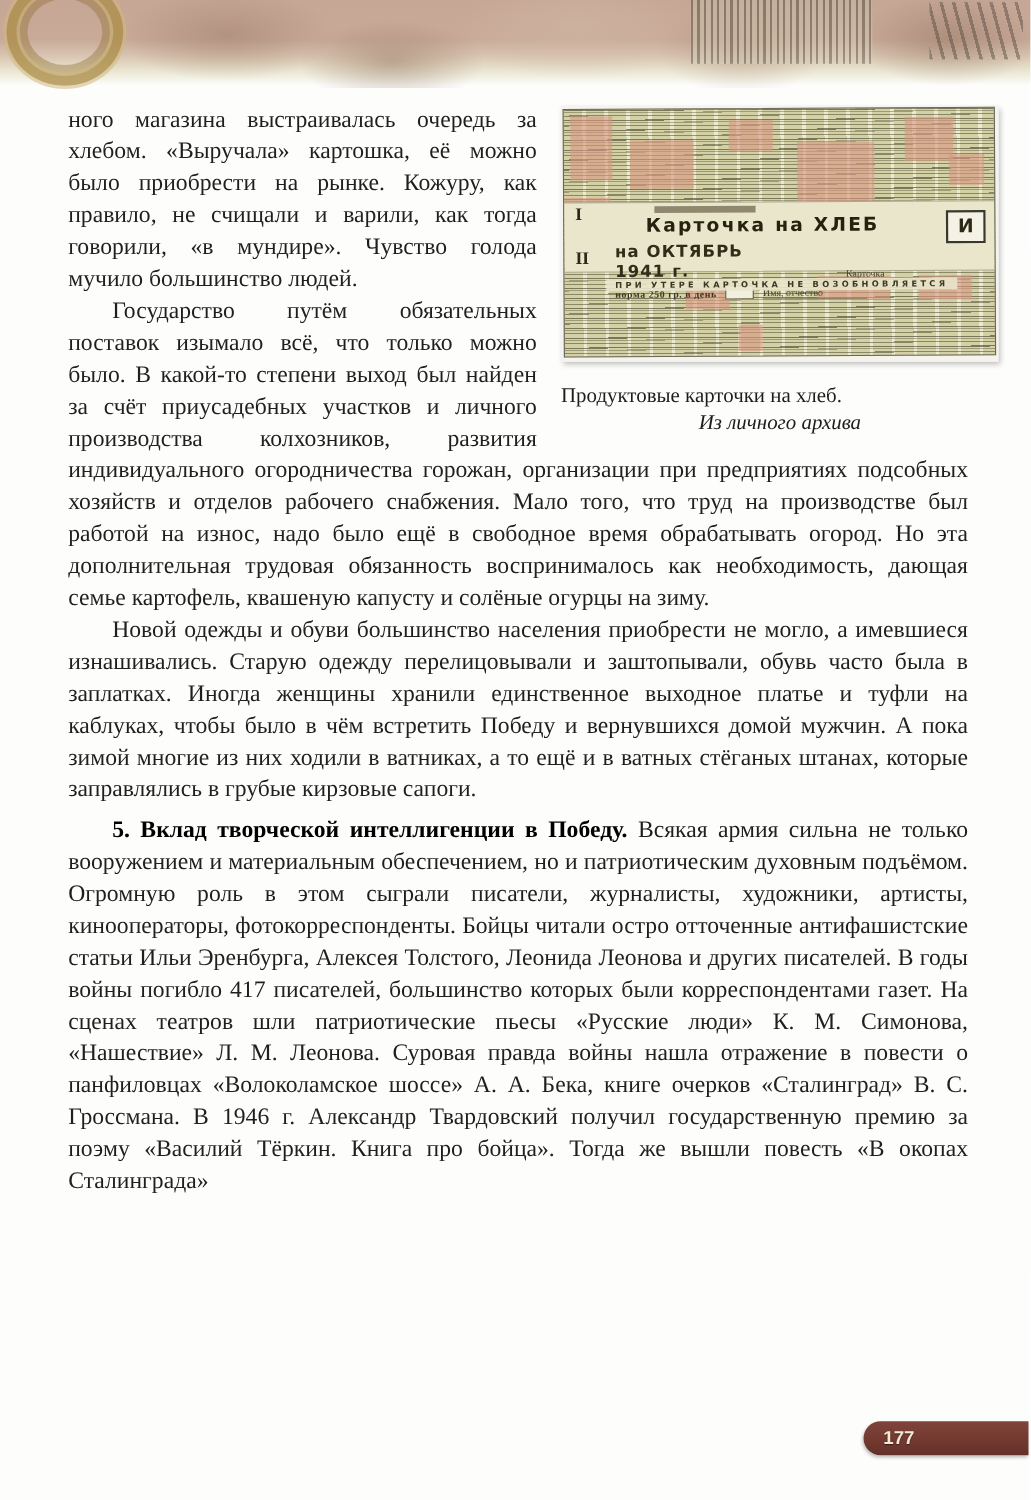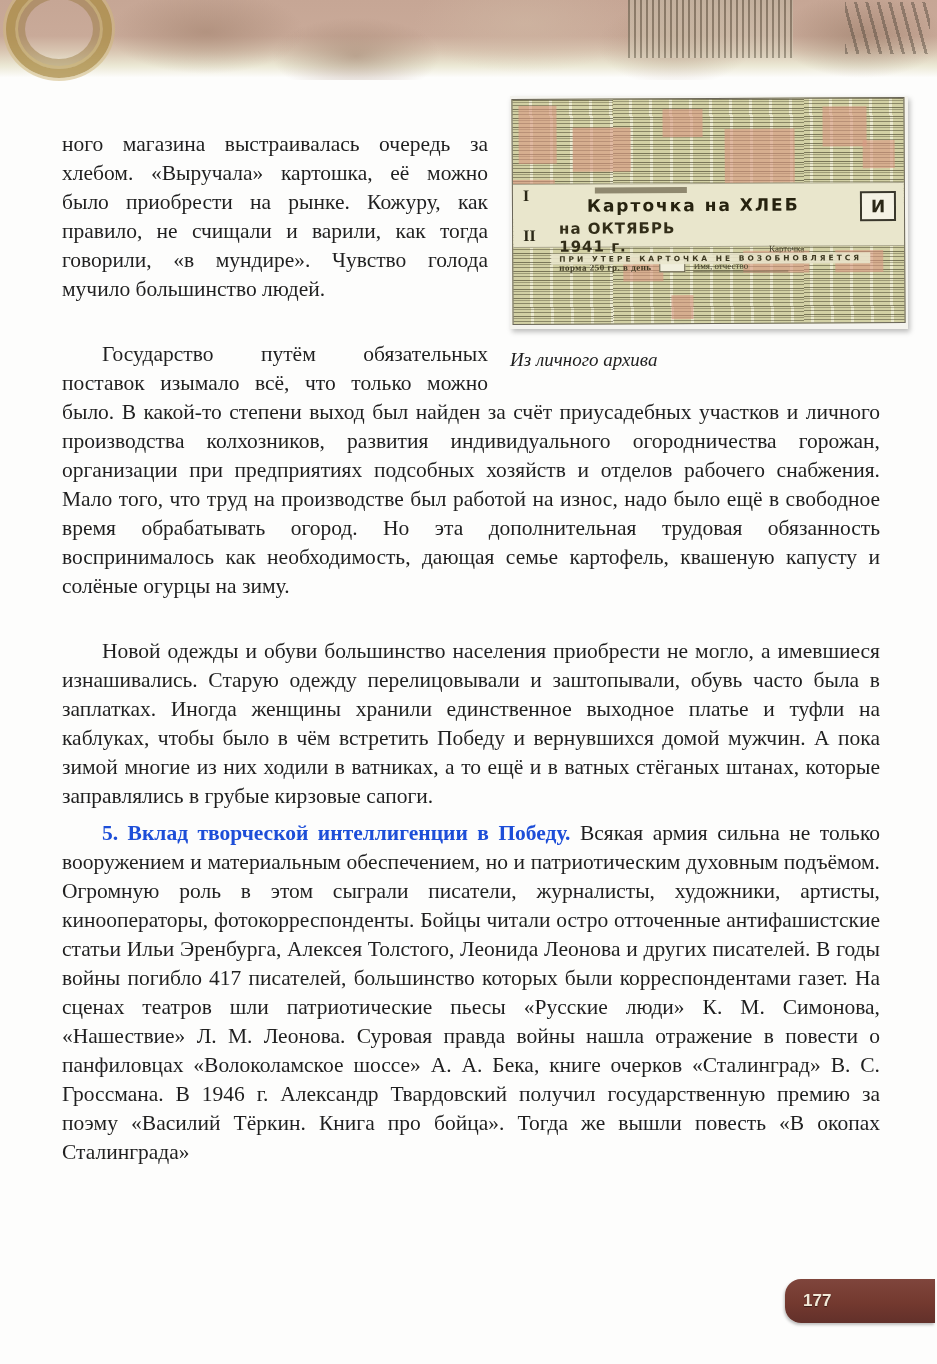--- a/index.html
+++ b/index.html
@@ -32,25 +32,25 @@
   .medallion {
     position:absolute; left:6px; top:-20px; width:106px; height:98px; border-radius:50%;
     border:9px solid rgba(173,142,74,0.80);
     box-shadow: inset 0 0 0 3px rgba(208,184,126,0.65), inset 0 0 0 10px rgba(148,118,58,0.45),
                 0 0 0 3px rgba(208,184,126,0.55);
   }
 
   
   .content { padding:14px 57px 0 62px; }
   .para {
-    font-size:21.5px; line-height:29px; text-align:justify; color:#1f1f1f;margin-top:36px;
+    font-size:21.5px; line-height:29px; text-align:justify; color:#1f1f1f;
   }
   .indent { text-indent:40px; }
   .section-para { margin-top:8px; }
-  .section-heading { font-weight:bold; color:#1d4ed8; }
+  .section-heading { font-weight:bold; color:#000000; }
 
   
   figure.ration-figure { float:right; width:398px; margin:2px -28px 8px 22px; }
   .photo {
     background:#f4f3ee; padding:2px 3px 5px 2px;
     box-shadow: 2px 3px 5px rgba(0,0,0,0.25);
   }
   .card {
     position:relative; width:100%; height:226px; overflow:hidden;
     border:1px solid #6a665a; transform:rotate(-0.3deg);
@@ -85,25 +85,25 @@
   .blank-box { display:inline-block; width:26px; height:13px; border:1px solid #5d5840; background:#f1efdd; }
   .card-field { font-size:9px; color:#45402a; border-bottom:1px solid rgba(93,88,64,0.6); padding-right:40px; }
   .card-norm { font-size:9px; font-weight:bold; color:#3d3822; letter-spacing:0.5px; }
   .corner-box { position:absolute; right:8px; top:8px; width:36px; height:30px;
     border:2px solid #3a382c; background:#f4f2e4; display:flex; align-items:center; justify-content:center;
     font-family:"DejaVu Sans", sans-serif; font-weight:bold; font-size:17px; color:#2b2817; }
   .warning { position:absolute; left:38px; top:154px; font-family:"DejaVu Sans", sans-serif;
     font-weight:bold; font-size:7.5px; letter-spacing:3px; color:#3c3820;
     background:rgba(233,230,204,0.9); padding:1px 8px; white-space:nowrap; }
   figcaption { margin-top:18px; font-size:19px; line-height:25px; color:#1d1d1d; }
-  .caption-src { font-style:italic; }
+  .caption-src { font-style:italic;text-align:center; }
 
   
   .page-badge {
-    position:absolute; right:2px; bottom:41px; width:150px; height:44px;
+    position:absolute; right:2px; bottom:41px; width:150px; height:31px;
     border-radius:16px 0 0 16px;
     background:linear-gradient(180deg, #7f453c 0%, #73392f 55%, #62302a 100%);
     box-shadow: -1px 2px 3px rgba(0,0,0,0.25);
     display:flex; align-items:center;
     font-family:"Liberation Sans", sans-serif; font-weight:bold; font-size:17px;
     color:#f2e9d8; padding-left:18px; text-shadow:0 1px 1px rgba(0,0,0,0.5);
   }
 </style>
 </head>
 <body>
@@ -149,20 +149,21 @@
                 <span class="blank-box"></span>
                 <span class="card-field">Имя, отчество</span>
               </div>
             </div>
             <div class="corner-box">И</div>
           </div>
           <div class="warning">ПРИ УТЕРЕ КАРТОЧКА НЕ ВОЗОБНОВЛЯЕТСЯ</div>
         </div>
       </div>
       <figcaption>
+        <div>Продуктовые карточки на хлеб.</div>
         <div class="caption-src">Из личного архива</div>
       </figcaption>
     </figure>
 
     <p class="para">ного магазина выстраивалась очередь за хлебом. «Выручала» картошка, её можно было приобрести на рынке. Кожуру, как правило, не счищали и варили, как тогда говорили, «в мундире». Чувство голода мучило большинство людей.</p>
     <p class="para indent">Государство путём обязательных поставок изымало всё, что только можно было. В какой-то степени выход был найден за счёт приусадебных участков и личного производства колхозников, развития индивидуального огородничества горожан, организации при предприятиях подсобных хозяйств и отделов рабочего снабжения. Мало того, что труд на производстве был работой на износ, надо было ещё в свободное время обрабатывать огород. Но эта дополнительная трудовая обязанность воспринималось как необходимость, дающая семье картофель, квашеную капусту и солёные огурцы на зиму.</p>
     <p class="para indent">Новой одежды и обуви большинство населения приобрести не могло, а имевшиеся изнашивались. Старую одежду перелицовывали и заштопывали, обувь часто была в заплатках. Иногда женщины хранили единственное выходное платье и туфли на каблуках, чтобы было в чём встретить Победу и вернувшихся домой мужчин. А пока зимой многие из них ходили в ватниках, а то ещё и в ватных стёганых штанах, которые заправлялись в грубые кирзовые сапоги.</p>
 
     <p class="para indent section-para"><span class="section-heading">5. Вклад творческой интеллигенции в Победу.</span> <span>Всякая армия сильна не только вооружением и материальным обеспечением, но и патриотическим духовным подъёмом. Огромную роль в этом сыграли писатели, журналисты, художники, артисты, кинооператоры, фотокорреспонденты. Бойцы читали остро отточенные антифашистские статьи Ильи Эренбурга, Алексея Толстого, Леонида Леонова и других писателей. В годы войны погибло 417 писателей, большинство которых были корреспондентами газет. На сценах театров шли патриотические пьесы «Русские люди» К. М. Симонова, «Нашествие» Л. М. Леонова. Суровая правда войны нашла отражение в повести о панфиловцах «Волоколамское шоссе» А. А. Бека, книге очерков «Сталинград» В. С. Гроссмана. В 1946 г. Александр Твардовский получил государственную премию за поэму «Василий Тёркин. Книга про бойца». Тогда же вышли повесть «В окопах Сталинграда»</span></p>
   </div>

